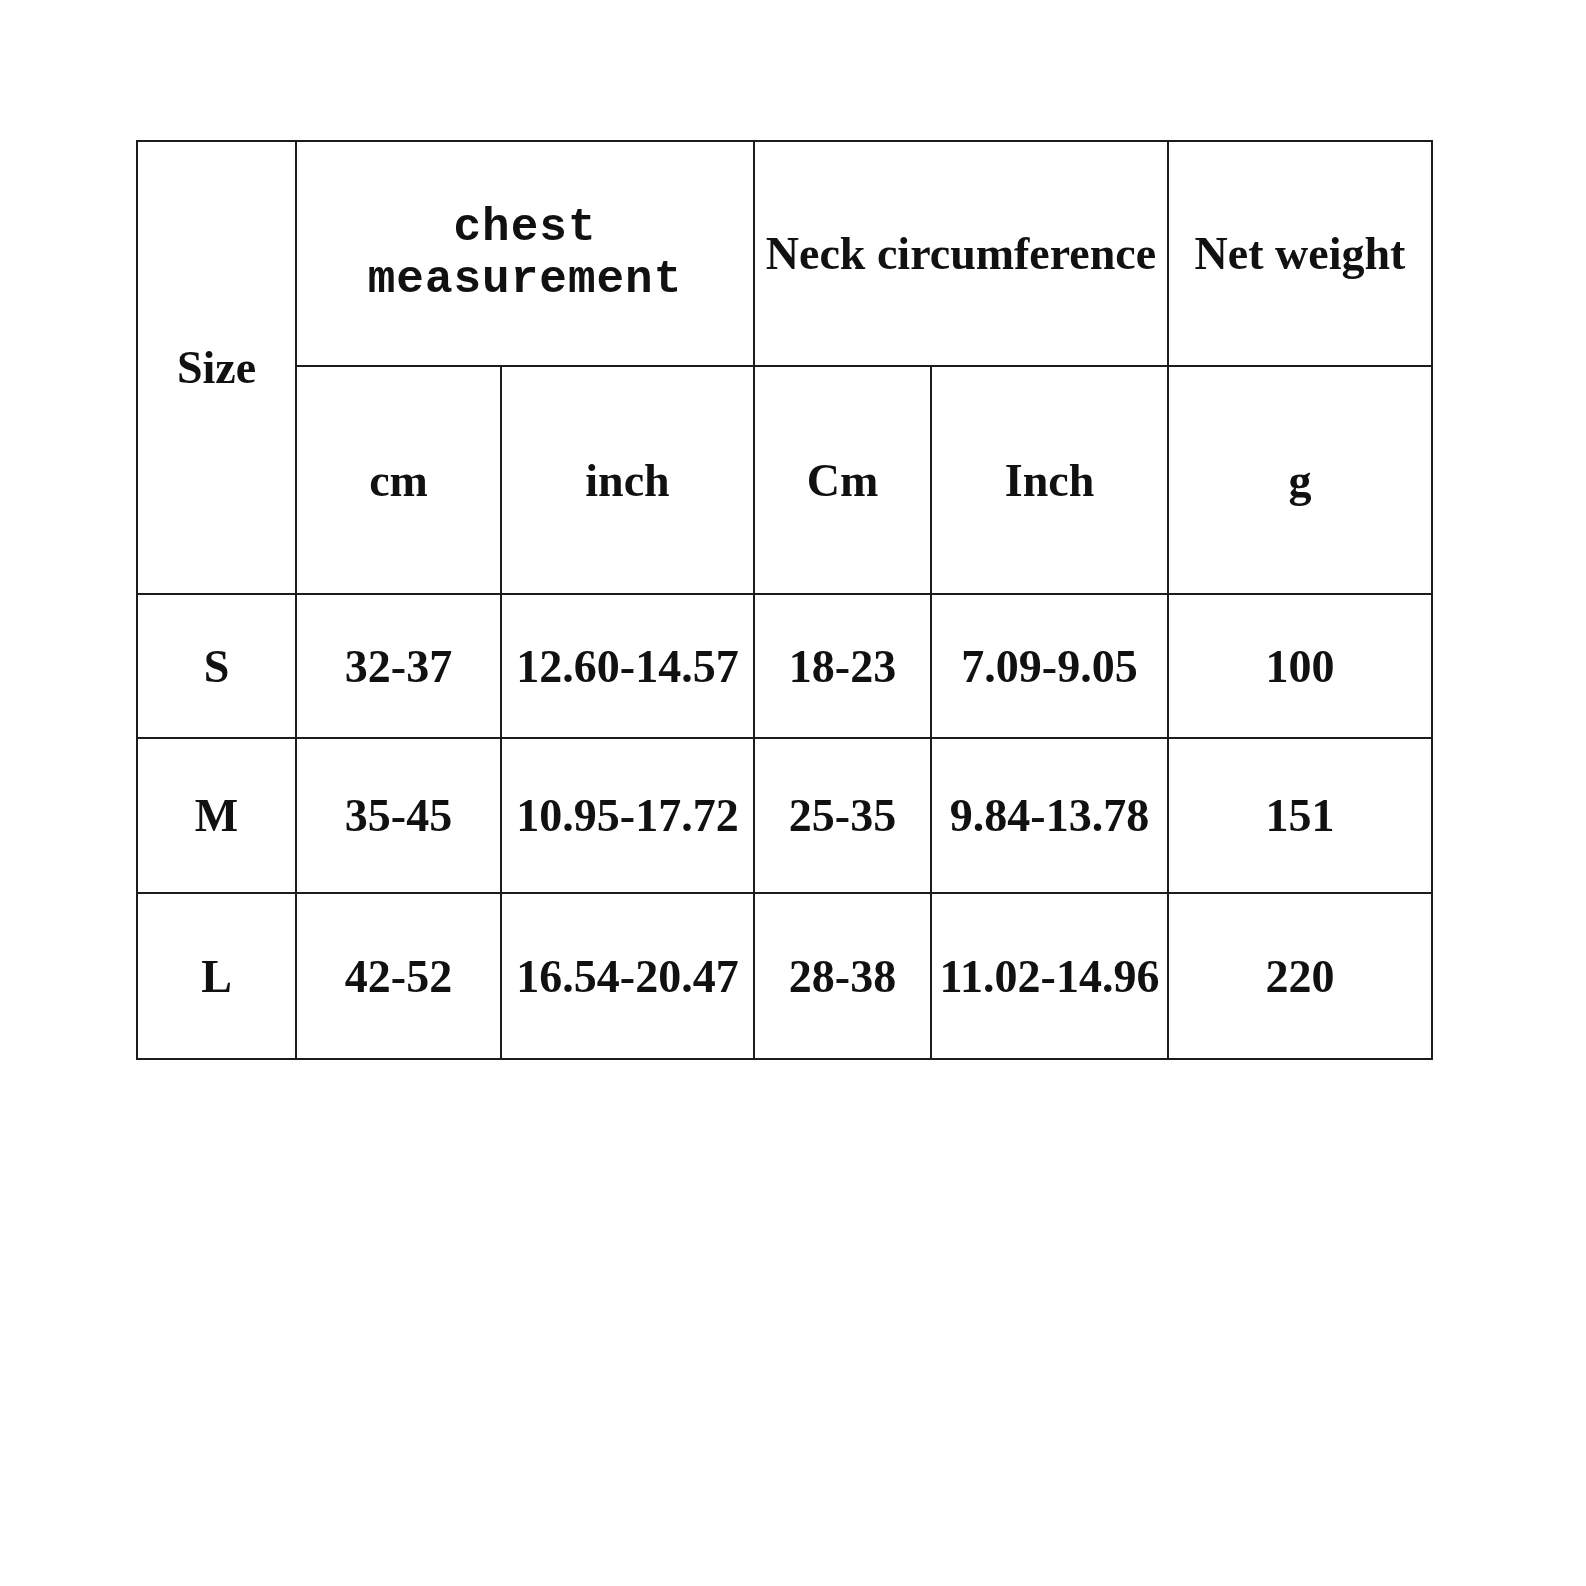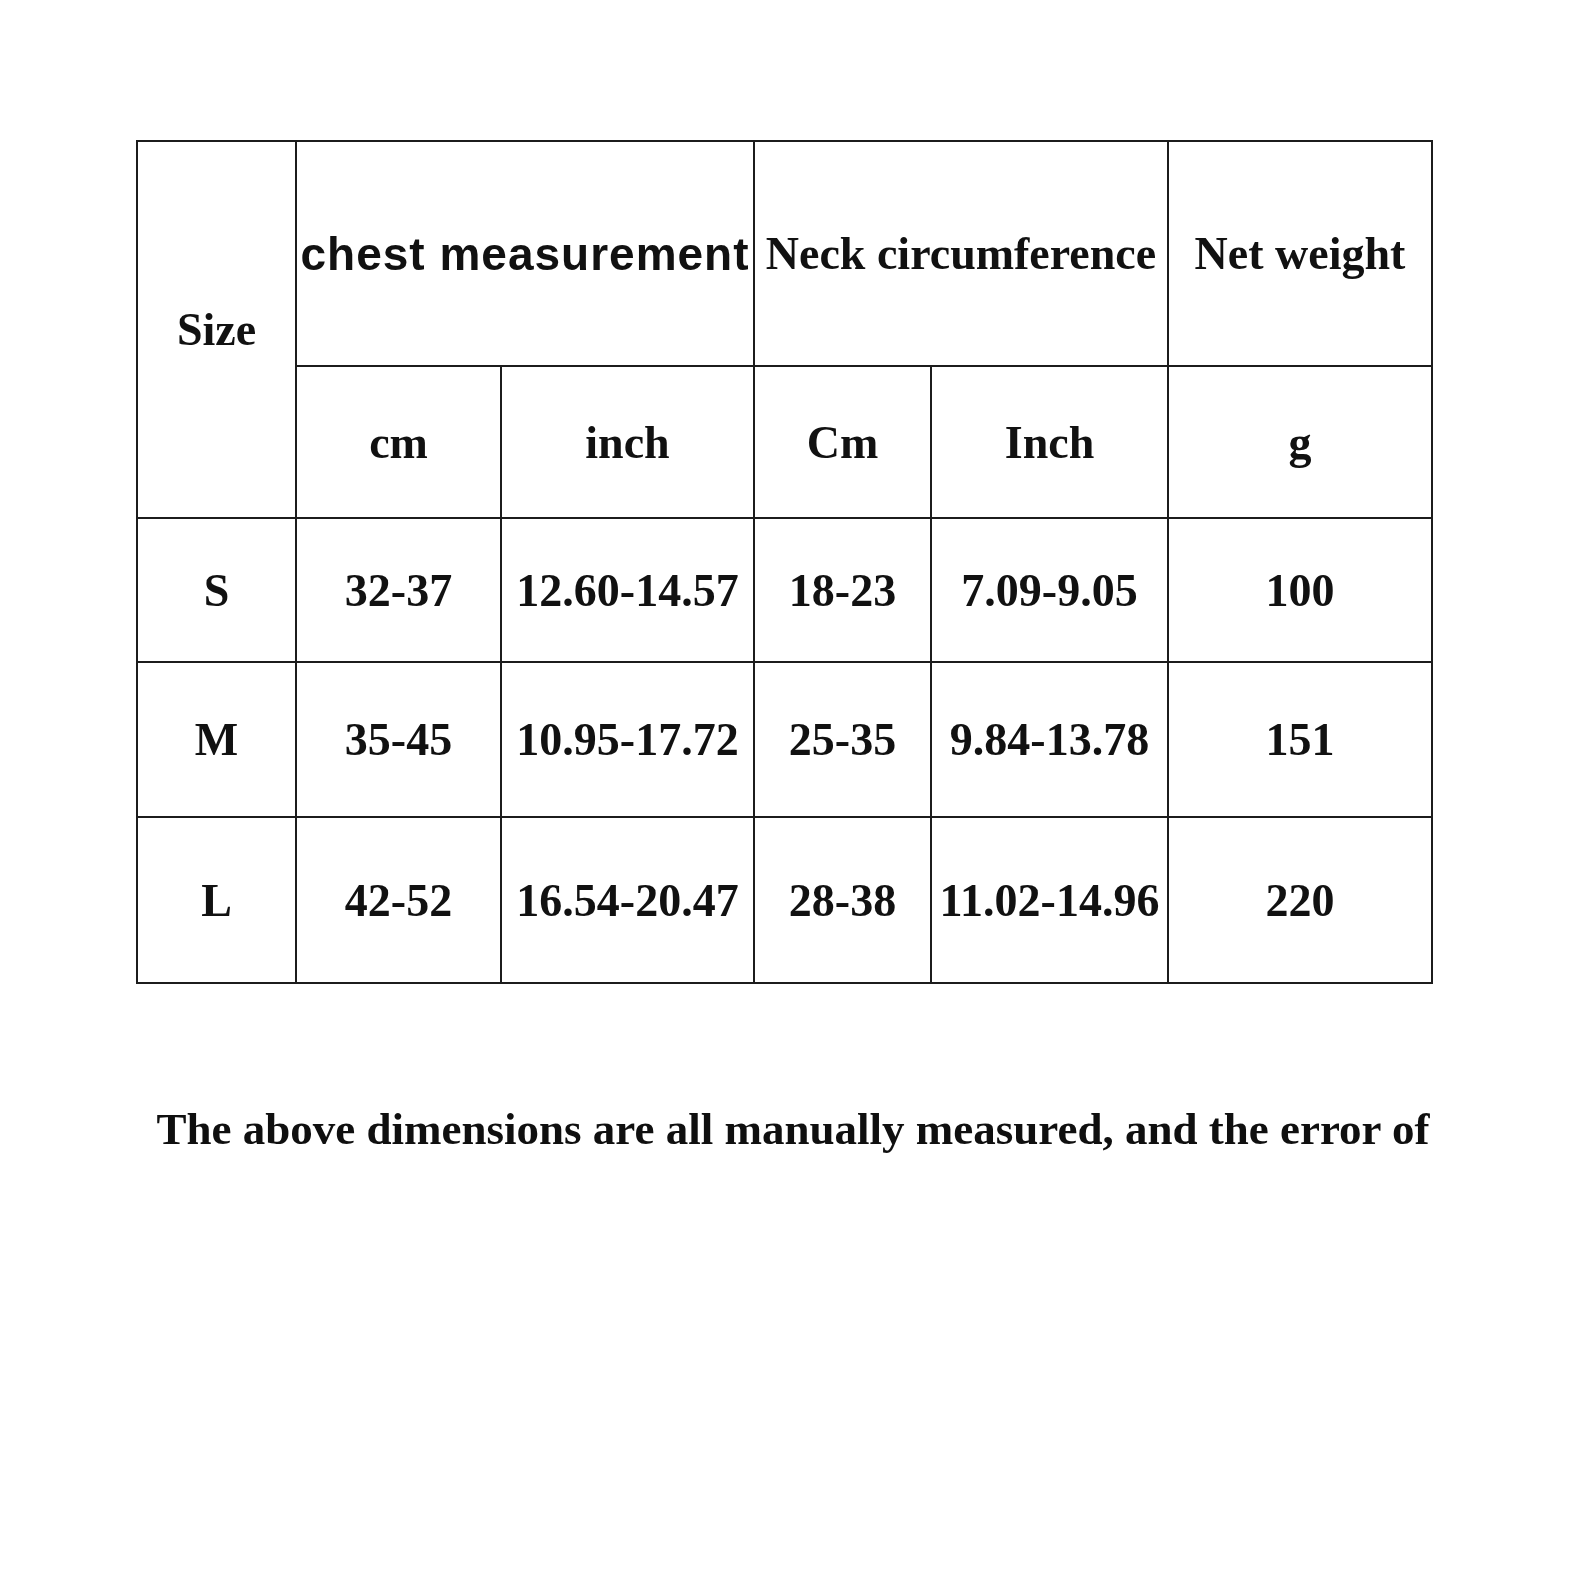--- a/index.html
+++ b/index.html
@@ -28,21 +28,21 @@
     border: 2px solid #1c1c1c;
     text-align: center;
     vertical-align: middle;
     font-weight: bold;
     font-size: 46px;
     color: #111111;
     padding: 0;
     background: #ffffff;
   }
   td.group-chest {
-    font-family: Liberation Sans, sans-serif;
+    font-family: Liberation Mono, monospace;
     color: #3d3d3d;
     font-size: 43px;
     letter-spacing: 1px;
   }
   td.unit-g {
     font-size: 50px;
   }
   .footer-note {
     position: absolute;
     left: 0;
@@ -69,21 +69,21 @@
       <col style="width:237px">
       <col style="width:264px">
     </colgroup>
     <tbody>
       <tr style="height:225px">
         <td rowspan="2">Size</td>
         <td colspan="2" class="group-chest">chest measurement</td>
         <td colspan="2">Neck circumference</td>
         <td>Net weight</td>
       </tr>
-      <tr style="height:152px">
+      <tr style="height:228px">
         <td>cm</td>
         <td>inch</td>
         <td>Cm</td>
         <td>Inch</td>
         <td class="unit-g">g</td>
       </tr>
       <tr style="height:144px">
         <td>S</td>
         <td>32-37</td>
         <td>12.60-14.57</td>
@@ -104,16 +104,15 @@
         <td>42-52</td>
         <td>16.54-20.47</td>
         <td>28-38</td>
         <td>11.02-14.96</td>
         <td>220</td>
       </tr>
     </tbody>
   </table>
 
   <div class="footer-note">
-    <div>The above dimensions are all manually measured, and the error of</div>
   </div>
 
 </div>
 
 </body></html>

